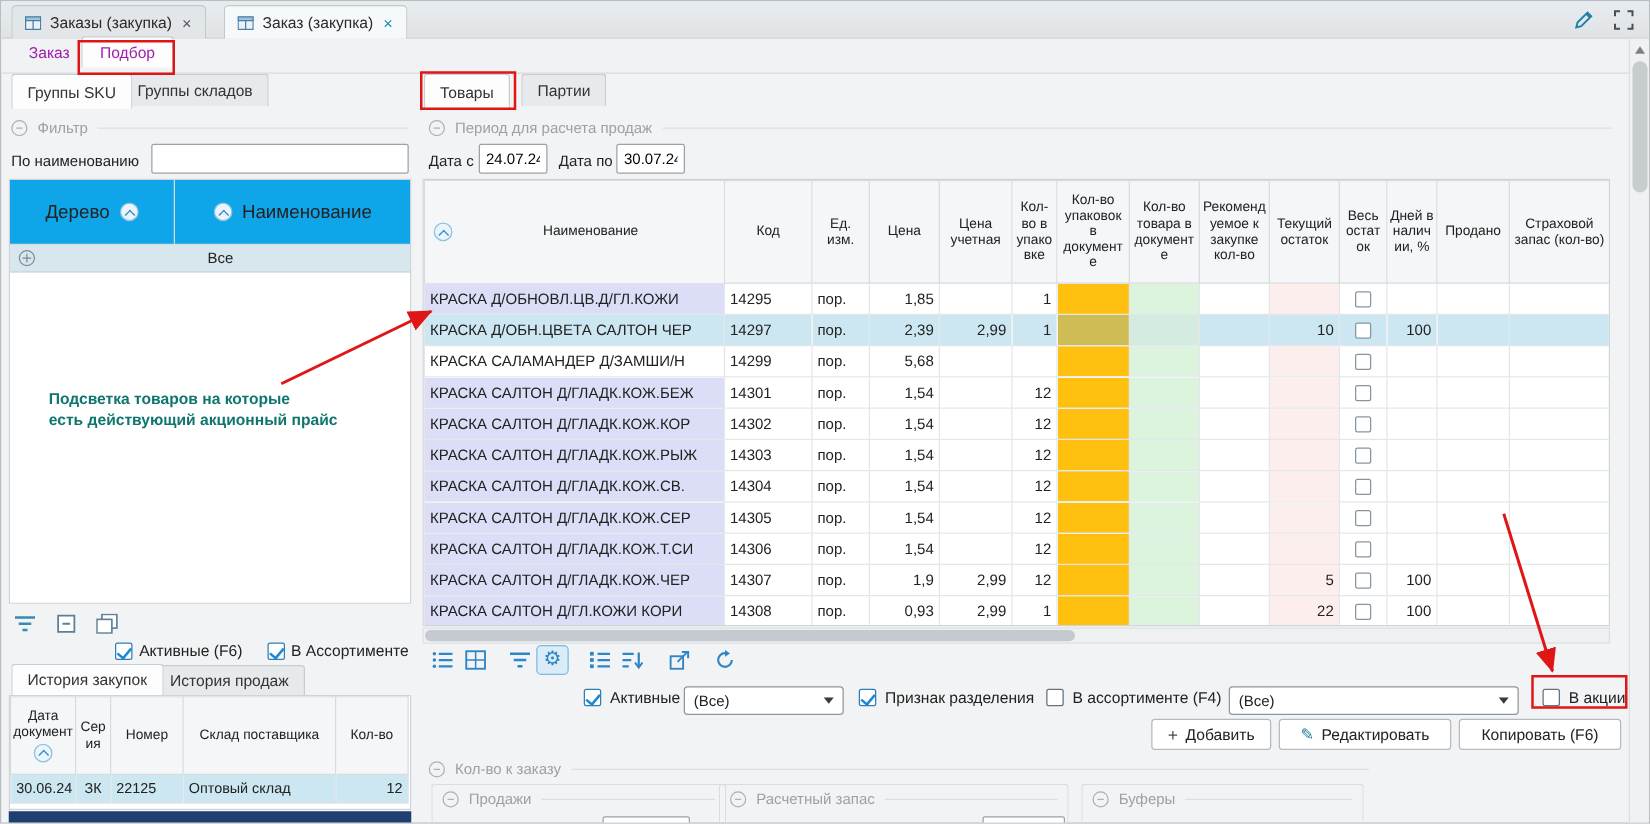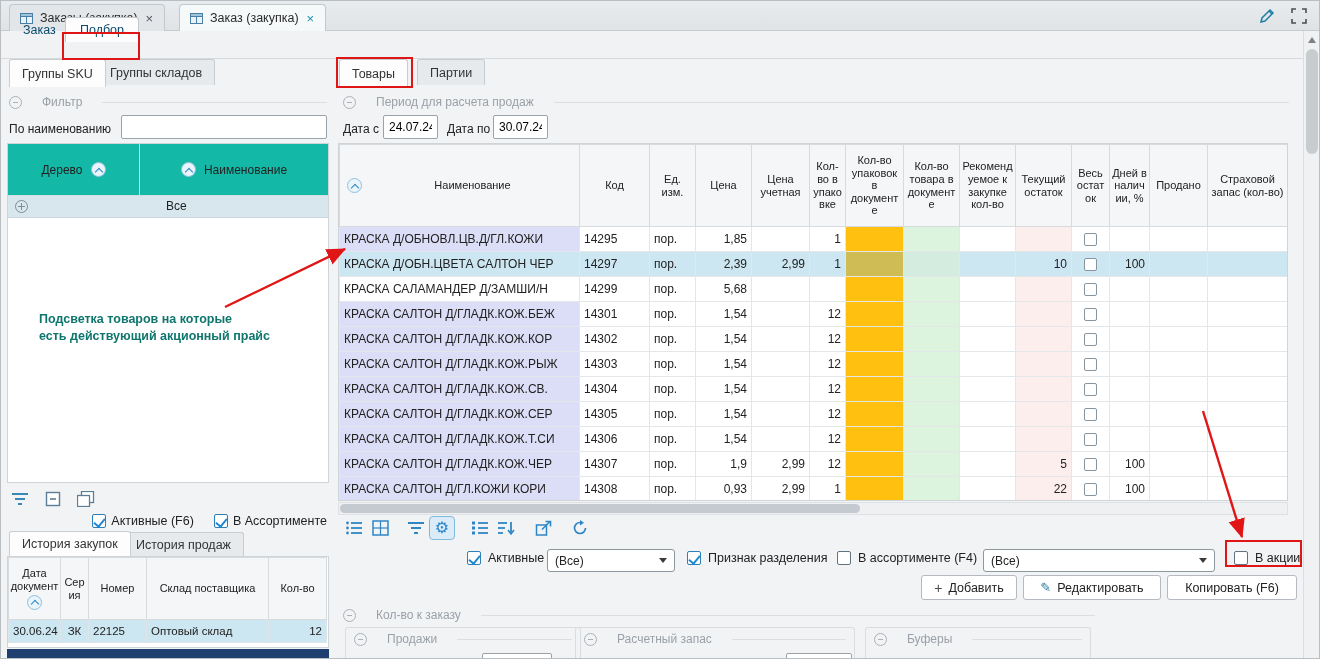--- a/index.html
+++ b/index.html
@@ -15,30 +15,30 @@
     border-radius:4px 4px 0 0; font-size:12.5px; color:#2b2b2b; }
   .doc-tab.active { background:#f6f9fa; }
   .tab-x { color:#5a6artificial; }
   .doc-tab .tab-x { font-size:13px; color:#556; line-height:1; padding:0 1px; }
   .doc-tab.active .tab-x { color:#1d8fae; }
   .tb-right-ic { position:absolute; top:5px; width:20px; height:20px; }
 
   
   .modebar { position:absolute; left:0; top:30px; width:1320px; height:28px; background:#f0f2f3;
     border-bottom:1px solid #d7dadd; }
-  .mode-tab { position:absolute; bottom:16px; height:25px; display:flex; align-items:center;
-    padding:0 14px; font-size:12.5px; color:#0c4a6e; }
+  .mode-tab { position:absolute; bottom:4px; height:25px; display:flex; align-items:center;
+    padding:0 14px; font-size:12.5px; color:#a21caf; }
   .mode-tab.active { background:#fdfdfd; border:1px solid #c3c9cd; border-bottom:none; border-radius:3px 3px 0 0; }
 
   
   .ptab { position:absolute; top:0; height:26px; display:flex; align-items:center; padding:0 12px;
     background:#e6eaec; border:1px solid #c8cdd1; border-bottom:none; border-radius:3px 3px 0 0;
     font-size:12.5px; color:#333; }
   .ptab.active { background:#fdfdfd; height:28px; z-index:2; }
-  .group-head { display:flex; align-items:center; gap:20px; color:#9aa1a8; font-size:12px; }
+  .group-head { display:flex; align-items:center; gap:8px; color:#9aa1a8; font-size:12px; }
   .group-head .line { flex:1; height:1px; background:#dcdfe2; }
   .collapse-icon { width:13px; height:13px; border:1px solid #aab1b7; border-radius:50%; position:relative; flex:none; }
   .collapse-icon::after { content:""; position:absolute; left:3px; right:3px; top:5px; height:1px; background:#aab1b7; }
   .cb { width:14px; height:14px; border:1px solid #5f7380; background:#fff; border-radius:2px;
     position:relative; display:inline-block; flex:none; }
   .cb.checked { border-color:#2e7fb8; }
   .cb.checked::after { content:""; position:absolute; left:3px; top:0.5px; width:5px; height:9px;
     border:solid #1e88d2; border-width:0 2px 2px 0; transform:rotate(40deg); }
   .dd { position:absolute; display:flex; align-items:center; justify-content:space-between;
     background:#fff; border:1px solid #8d979e; border-radius:3px; height:23px; padding:0 7px; font-size:12px; }
@@ -54,21 +54,21 @@
   .plus-circle::before { content:""; position:absolute; left:2px; right:2px; top:5px; height:1px; background:#7e8b96; }
   .plus-circle::after { content:""; position:absolute; top:2px; bottom:2px; left:5px; width:1px; background:#7e8b96; }
   .txt-input { background:#fff; border:1px solid #9aa3aa; border-radius:2px; height:24px;
     font-family:"Liberation Sans",sans-serif; font-size:12px; padding:0 5px; }
 
   
   .left-panel { position:absolute; left:4px; top:58px; width:326px; height:601px; }
   .lp-head-row { position:absolute; left:4px; right:4px; }
   .tree-table { position:absolute; left:2px; top:84px; width:322px; height:340px; background:#fff;
     border:1px solid #cfd4d8; display:flex; flex-direction:column; }
-  .tree-head { display:flex; height:52px; background:#14b8a6; border-bottom:1px solid #d7dbde; font-size:12px; color:#222; }
+  .tree-head { display:flex; height:52px; background:#0ea5e9; border-bottom:1px solid #d7dbde; font-size:15px; color:#222; }
   .tree-head .tc1 { width:132px; border-right:1px solid #d7dbde; display:flex; align-items:center; justify-content:center; gap:8px; }
   .tree-head .tc2 { flex:1; display:flex; align-items:center; justify-content:center; gap:8px; }
   .tree-row { height:22px; background:#d8e7ee; border-bottom:1px solid #c9d6dc; position:relative;text-decoration:underline; }
   .tree-row .plus-circle { position:absolute; left:7px; top:4px; }
   .tree-row .tr-label { position:absolute; left:158px; top:3px; font-size:12px; }
   .tree-body { flex:1; background:#fff; }
   .lp-toolbar { position:absolute; left:6px; top:428px; height:24px; display:flex; gap:16px; align-items:center; }
   .lp-checks { position:absolute; left:0; right:4px; top:452px; height:20px; display:flex;
     justify-content:flex-end; align-items:center; gap:5px; font-size:12.5px; }
   .lp-checks .gap { width:10px; }

